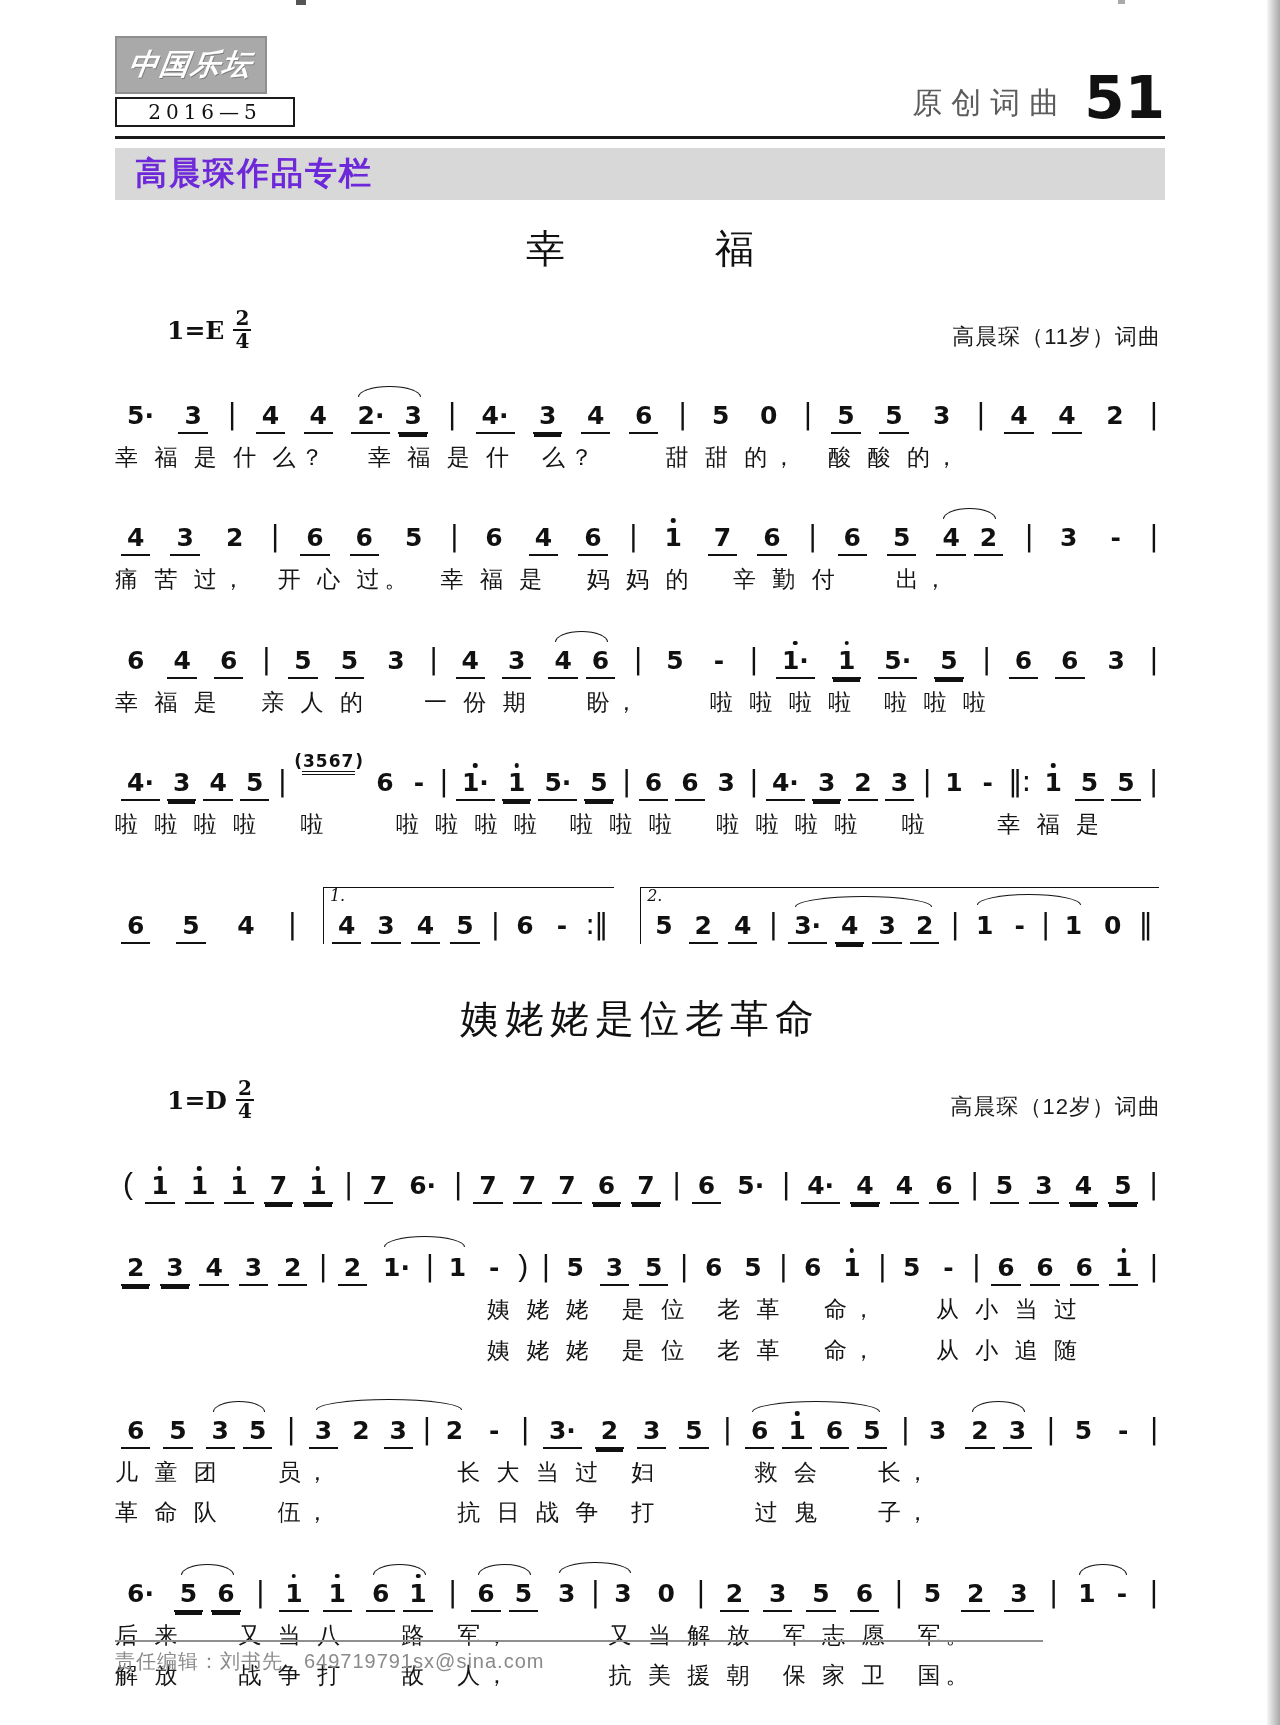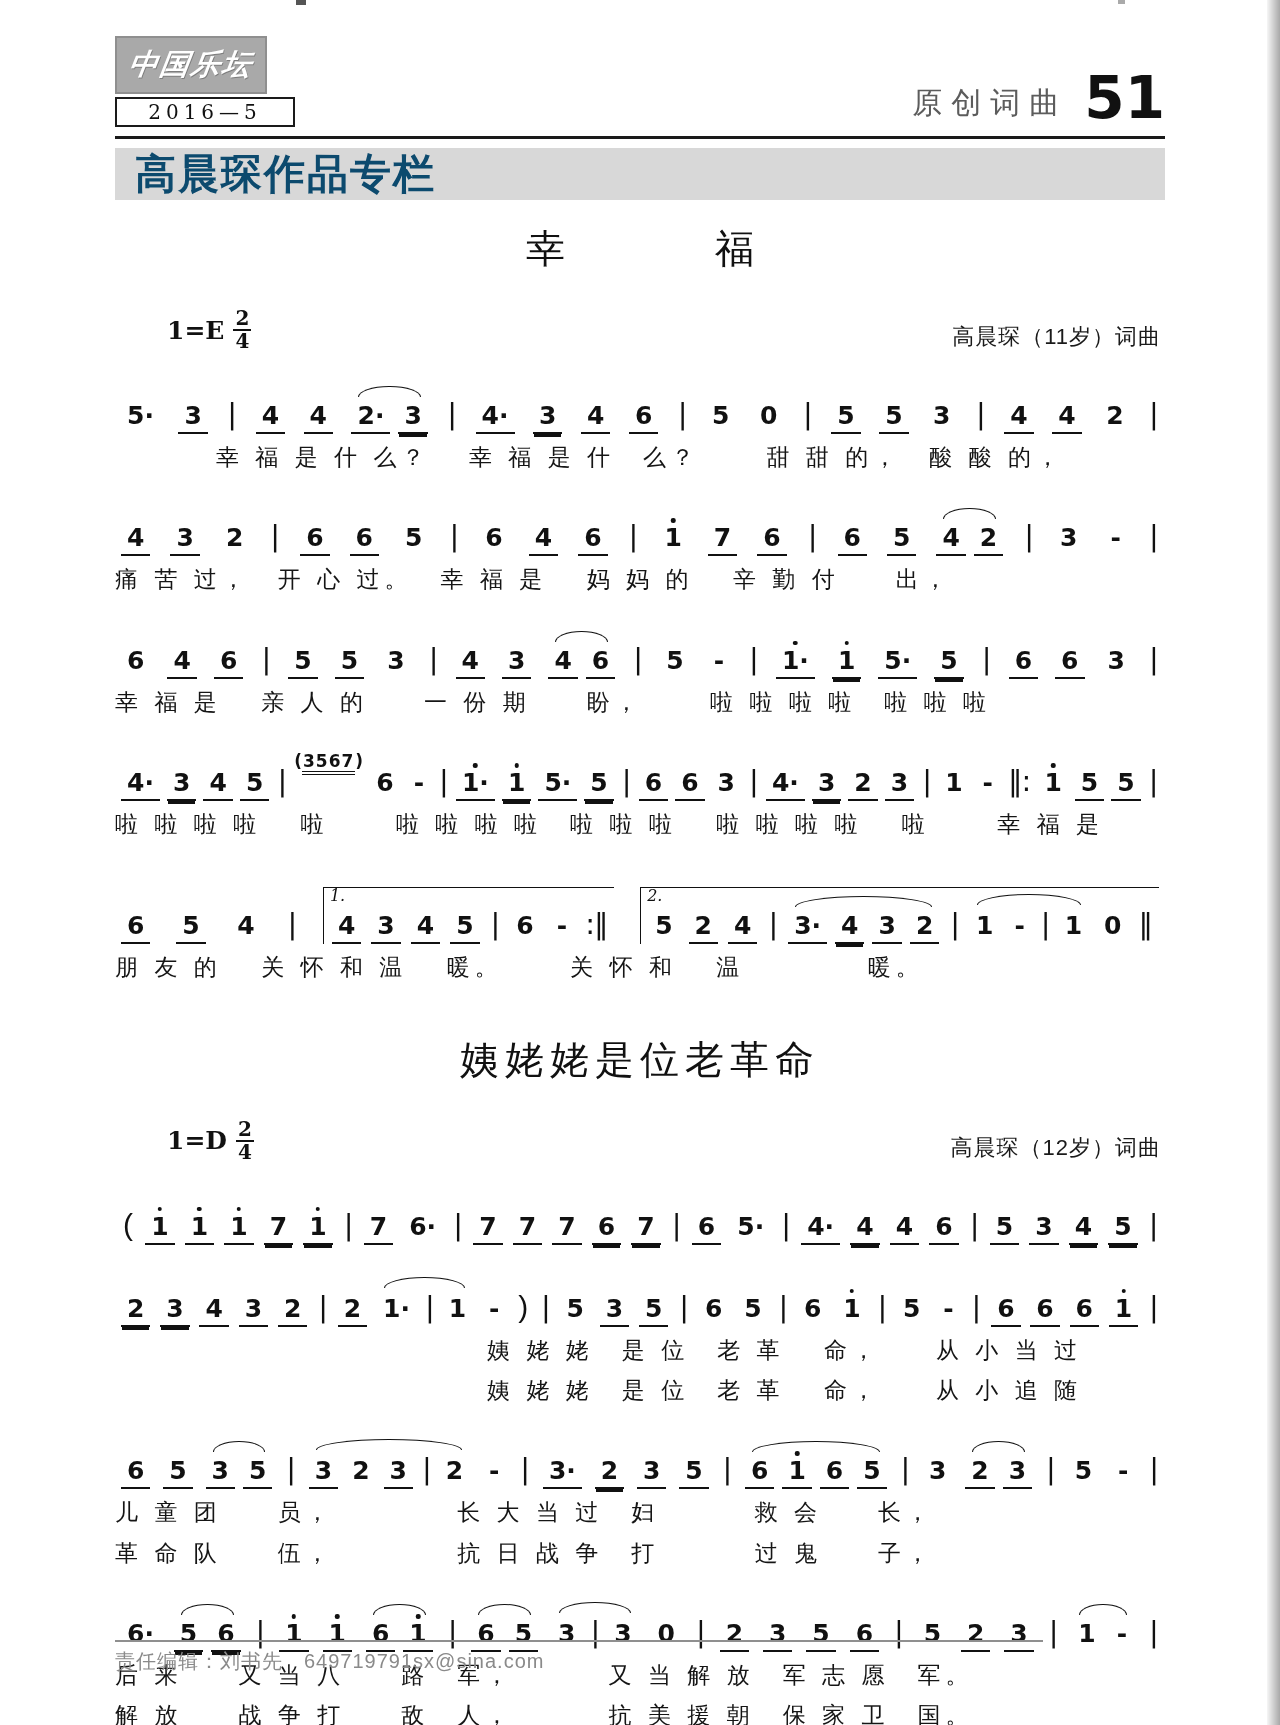--- a/index.html
+++ b/index.html
@@ -29,21 +29,21 @@
   .header-right{position:absolute;right:0;bottom:8px;display:flex;align-items:flex-end;}
   .section-label{font-size:30px;color:#5c5c5c;letter-spacing:9px;line-height:1;
     margin-right:16px;margin-bottom:6px;}
   .page-number{font-family:"DejaVu Sans", sans-serif;font-weight:700;font-size:58px;
     line-height:0.9;color:#111;}
   .header-rule{border-top:3px solid #1a1a1a;margin-top:4px;}
 
   
   .banner{margin-top:9px;height:52px;background:#d8d8d8;display:flex;align-items:center;
     padding-left:20px;}
-  .banner-text{font-size:41px;font-weight:700;color:#0c4a6e;letter-spacing:2px;}
+  .banner-text{font-size:32px;font-weight:700;color:#6d28d9;letter-spacing:2px;}
 
   
   .song-title{display:flex;justify-content:center;font-size:39px;font-weight:500;color:#111;}
   .title-1{margin-top:22px;gap:150px;}
   .title-2{margin-top:48px;letter-spacing:6px;}
   .keyrow{display:flex;justify-content:space-between;align-items:flex-end;
     margin-top:32px;padding:0 4px 0 52px;}
   .keysig{display:flex;align-items:center;font-family:"DejaVu Serif", serif;
     font-weight:700;font-size:25px;color:#111;}
   .frac{display:inline-flex;flex-direction:column;align-items:center;margin-left:9px;
@@ -152,21 +152,21 @@
             <span class="bar">|</span>
             <span class="note u1">5</span>
             <span class="note u1">5</span>
             <span class="note">3</span>
             <span class="bar">|</span>
             <span class="note u1">4</span>
             <span class="note u1">4</span>
             <span class="note">2</span>
             <span class="bar">|</span>
           </div>
-          <div class="lyrics" style="padding-left: 0px; text-align: center;">幸 福 是 什 么？　 幸 福 是 什　么？　　 甜 甜 的，　酸 酸 的，</div>
+          <div class="lyrics" style="padding-left: 0px;">幸 福 是 什 么？　 幸 福 是 什　么？　　 甜 甜 的，　酸 酸 的，</div>
         </div>
         <div class="system">
           <div class="score-line">
             <span class="note u1">4</span>
             <span class="note u1">3</span>
             <span class="note">2</span>
             <span class="bar">|</span>
             <span class="note u1">6</span>
             <span class="note u1">6</span>
             <span class="note">5</span>
@@ -290,21 +290,20 @@
               <span class="arc">
                 <span class="note">1</span>
                 <span class="dash">-</span>
                 <span class="bar">|</span>
                 <span class="note">1</span>
               </span>
               <span class="note">0</span>
               <span class="bar">‖</span>
             </span>
           </div>
-          <div class="lyrics" style="padding-left: 0px;">朋 友 的　 关 怀 和 温　 暖。　　 关 怀 和　 温　　　　 暖。</div>
         </div>
       </div>
   </div>
 
   <div>
     <div class="song-title title-2">
       <span>姨姥姥是位老革命</span>
     </div>
     <div class="keyrow">
       <span class="keysig">

